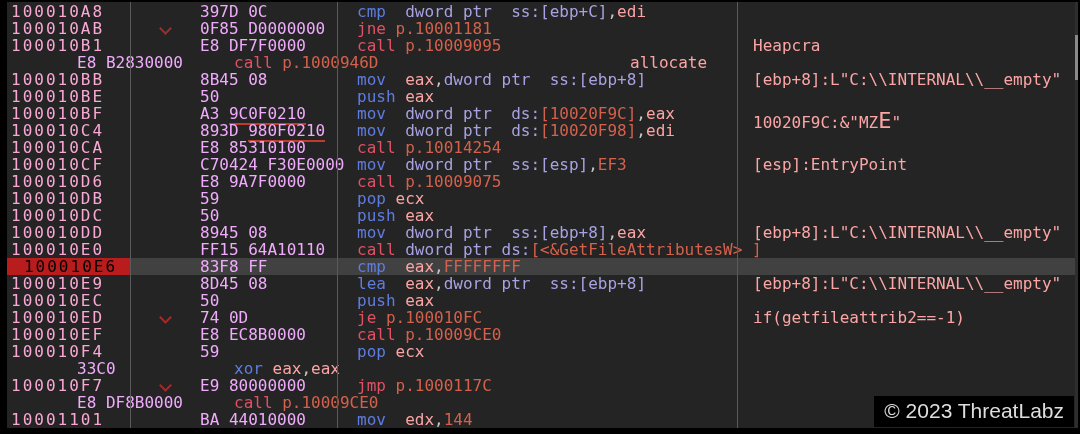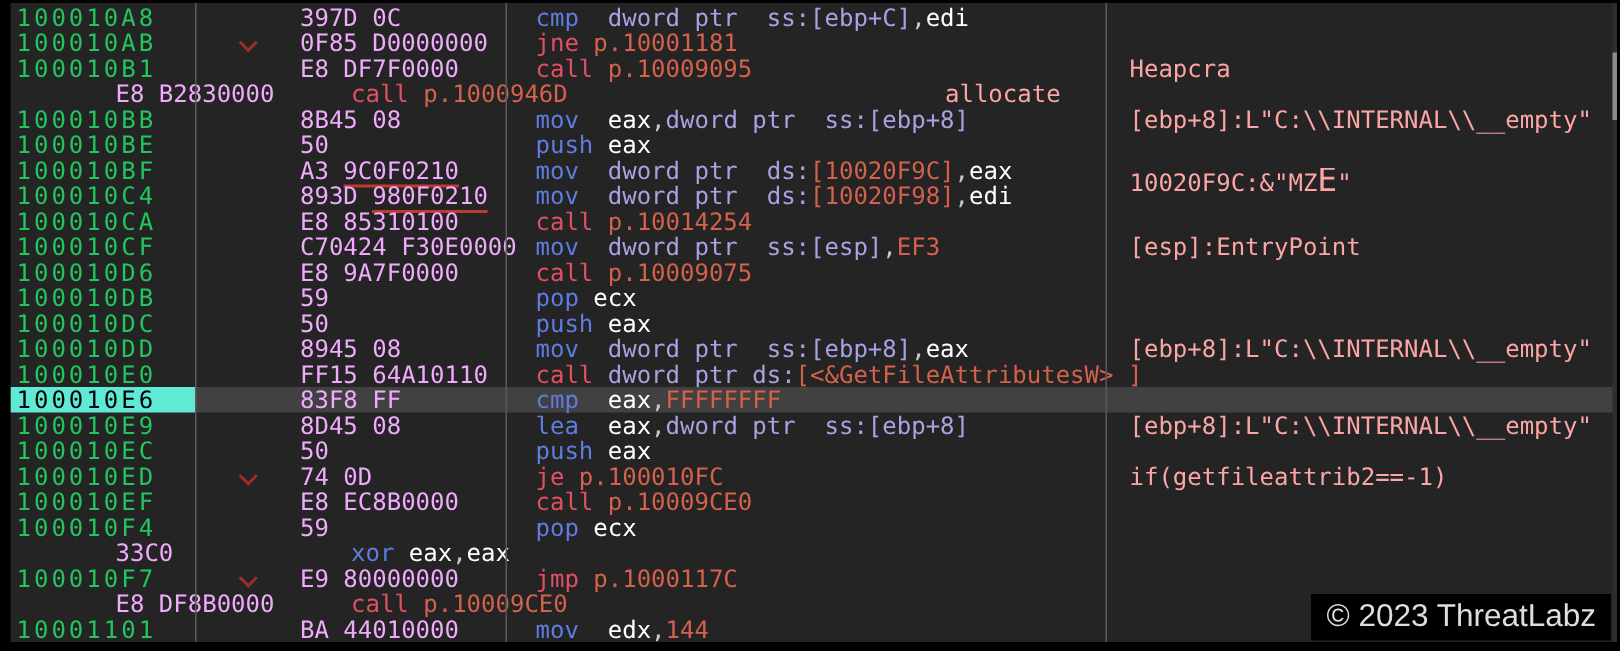--- a/index.html
+++ b/index.html
@@ -7,37 +7,37 @@
     width:1080px;height:434px;position:relative;background:#000;overflow:hidden;
     font-family:"DejaVu Sans Mono",monospace;font-size:16px;
   }
   .panel{
     position:absolute;left:7px;top:2px;right:2px;bottom:6px;
     background:#242424;overflow:hidden;
   }
   .rows{position:absolute;left:0;top:1px;right:0;}
   .row{display:flex;height:17px;line-height:17px;}
   .cell{white-space:pre;box-sizing:border-box;flex:none;overflow:visible;}
-  .addr{width:123px;padding-left:4px;color:#22c55e;letter-spacing:2px;}
-  .row.selected .addr{background:#5eead4;color:#000;}
+  .addr{width:123px;padding-left:4px;color:#f9a8d4;letter-spacing:2px;}
+  .row.selected .addr{background:#b91c1c;color:#000;text-align:center;}
   .rest{flex:1;display:flex;min-width:0;}
   .rest.sel{background:#414141;}
   .gutter{width:63px;position:relative;}
   .vicon{position:absolute;left:31px;top:4px;width:7px;height:7px;
     border-right:2px solid #a12c2c;border-bottom:2px solid #a12c2c;
     transform:rotate(45deg);}
   .bytes{width:157px;padding-left:7px;color:#f0abfc;}
   .ul{border-bottom:2px solid #c13a2b;}
   .dis{width:395px;padding-left:7px;}
   .com{flex:1;padding-left:8px;color:#fca5a5;position:relative;min-width:0;}
   .clipwrap{position:absolute;left:8px;top:7px;height:19px;overflow:hidden;z-index:3;white-space:pre;}
   .big{font-size:22px;}
   .mn{color:#5f7ce0}
   .br{color:#e25064}
-  .reg{color:#ffffff}
+  .reg{color:#fca5a5}
   .ptr{color:#a8a2e2}
   .mem{color:#d4614b}
   .pl{color:#c8c8c8}
   .vsep{position:absolute;top:0;bottom:0;width:1px;background:#5a5a5a;z-index:5;}
   .sep1{left:123px}.sep2{left:330px}.sep3{left:730px}
   .sb-track{position:absolute;right:0;top:0;bottom:0;width:3px;background:#2e2e2e;z-index:6;}
   .sb-thumb{position:absolute;right:0;top:33px;height:45px;width:3px;background:#8a8a8a;}
   .watermark{
     position:absolute;right:6px;bottom:7px;background:#000;color:#dedede;
     font-family:"Liberation Sans",sans-serif;font-size:21px;

